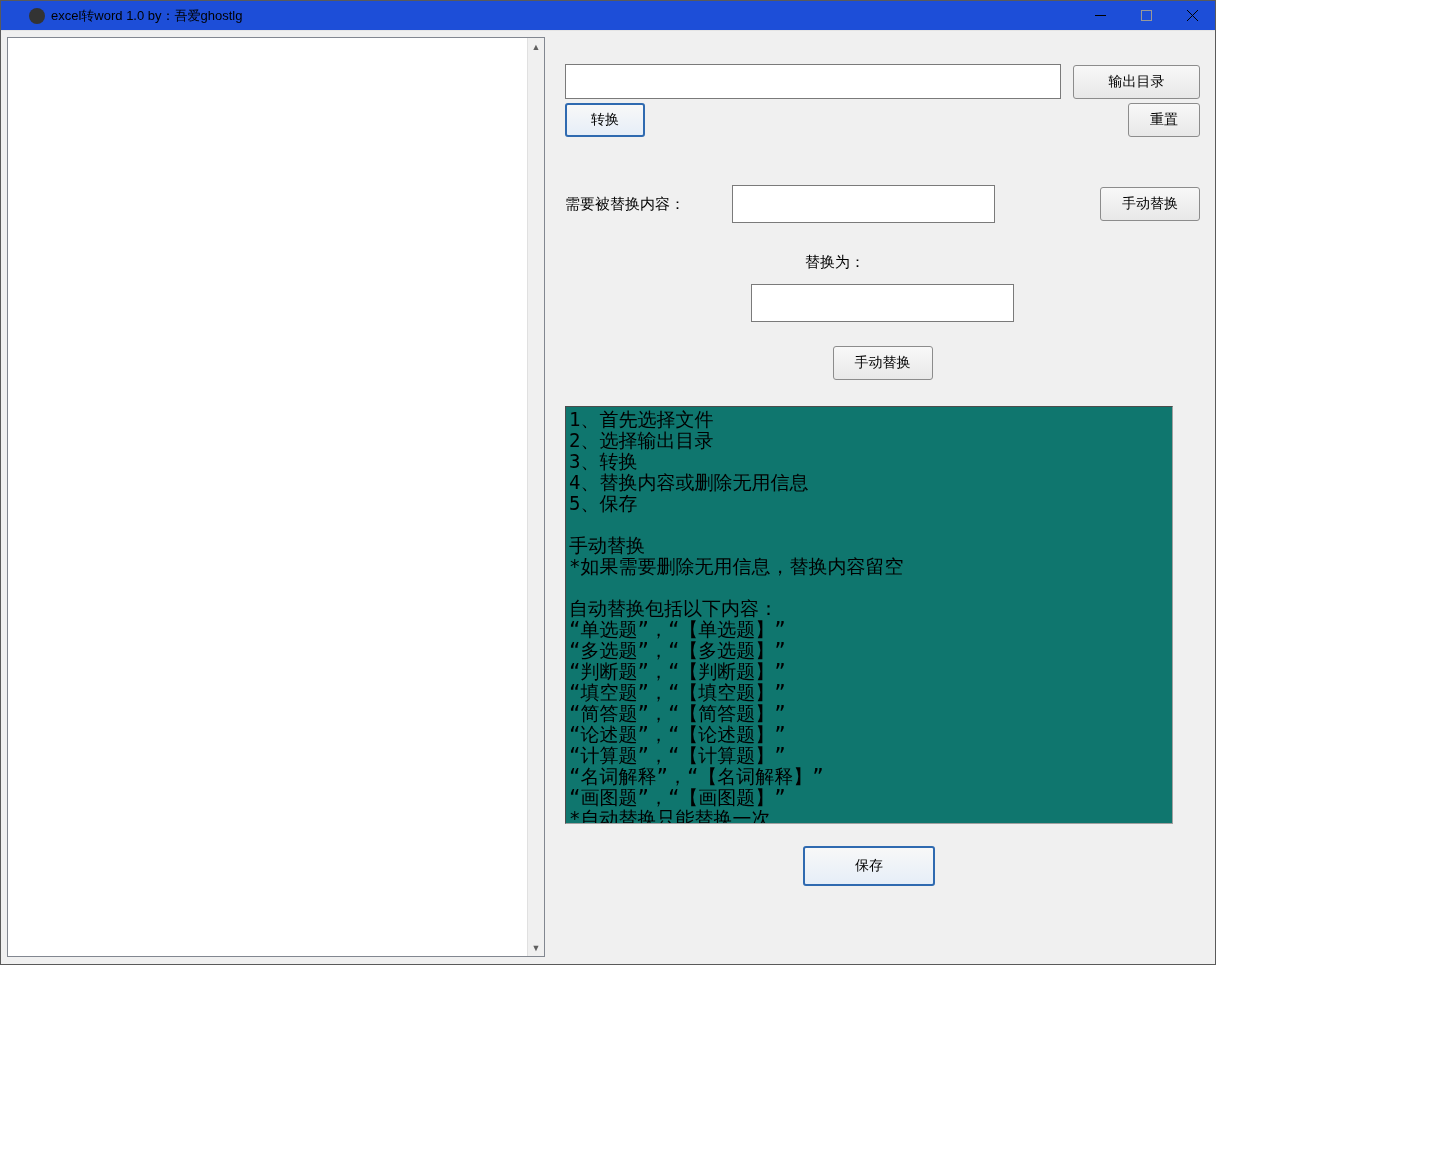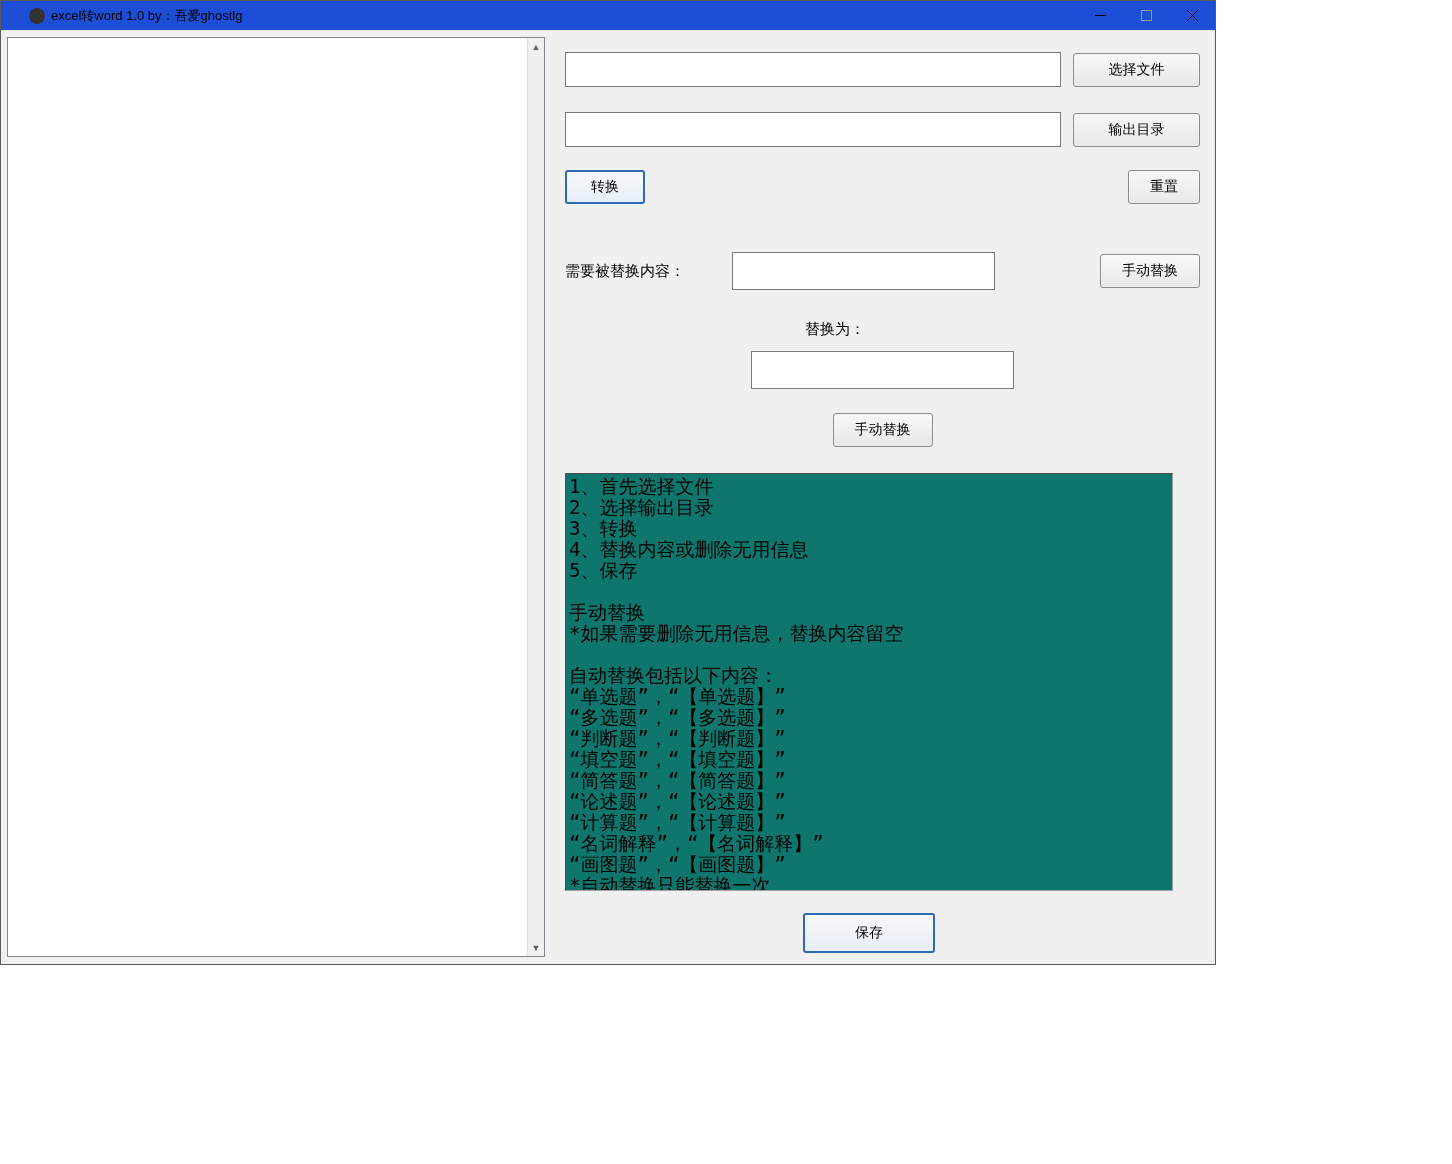--- a/index.html
+++ b/index.html
@@ -108,21 +108,21 @@
     padding: 8px 15px 8px 20px;
   }
 
   .row {
     display: flex;
     align-items: center;
     gap: 12px;
   }
   .row1 { margin-top: 13px; }
   .row2 { margin-top: 25px; }
-  .row3 { margin-top: 23px; font-family: Liberation Serif, serif; }
+  .row3 { margin-top: 4px; font-family: Liberation Serif, serif; }
   .row4 { margin-top: 48px; }
   .row5 { margin-top: 30px; flex-direction: column; }
 
   .text-input {
     flex: 1;
     height: 35px;
     border: 1px solid #7a7a7a;
     background: #ffffff;
     padding: 4px 6px;
     font-family: inherit;
@@ -239,24 +239,20 @@
 
     <div class="left-panel">
       <div class="left-scrollbar">
         <div class="scroll-arrow">▲</div>
         <div class="scroll-arrow down">▼</div>
       </div>
     </div>
 
     <div class="right-panel">
 
-      <div class="row row1">
-        <input class="text-input" type="text" value="" style="">
-        <button class="btn wide">选择文件</button>
-      </div>
 
       <div class="row row2">
         <input class="text-input" type="text" value="" style="">
         <button class="btn wide">输出目录</button>
       </div>
 
       <div class="row row3">
         <button class="btn blueborder" style="min-width:80px">转换</button>
         <div class="spacer"></div>
         <button class="btn" style="min-width:72px">重置</button>

